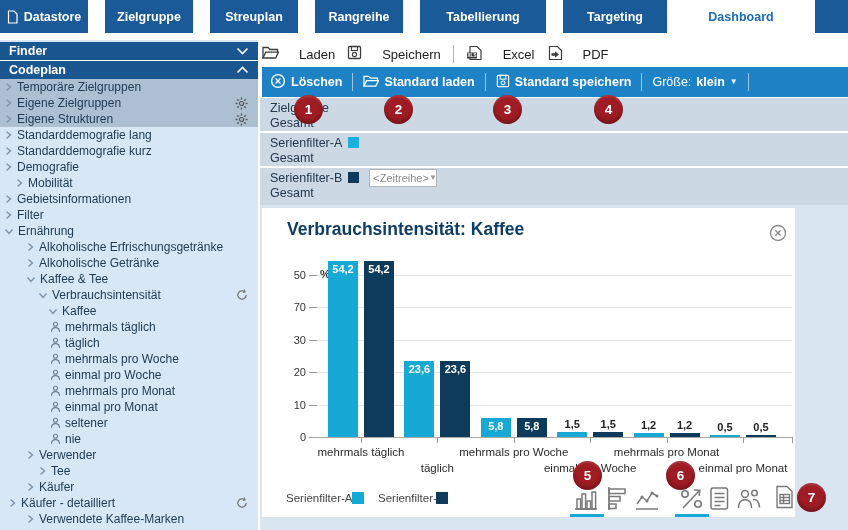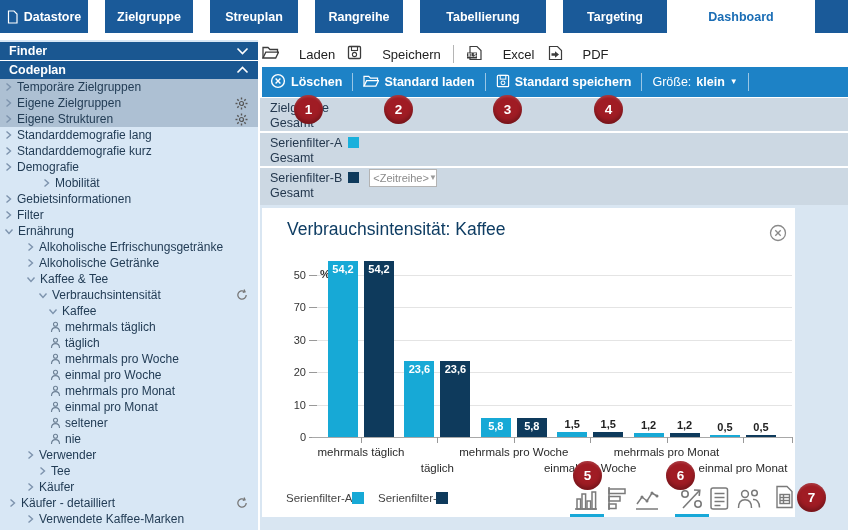--- a/index.html
+++ b/index.html
@@ -39,21 +39,21 @@
   .srow .l1 { display:flex; align-items:center; height:15px; font-size:12.5px; color:#24384e; }
   .srow .l2 { height:15px; font-size:12.5px; color:#24384e; display:flex; align-items:center; }
   .swatch { width:11px; height:11px; margin-left:6px; }
   .dropdown { margin-left:10px; width:68px; height:18px; background:#fff; border:1px solid #b3b3b3;
               display:flex; align-items:center; font-size:11px; color:#8a8a8a; padding:0 3px; cursor:pointer; }
   .dropdown .caret { margin-left:auto; color:#9a9a9a; }
 
   
   .canvas { position:absolute; left:260px; top:205px; width:588px; height:325px; background:#d9e6f2; }
   .panel { position:absolute; left:262px; top:208px; width:533px; height:309px; background:#fff; }
-  .chart-title { position:absolute; left:25px; top:11px; font-size:17.5px; font-weight:normal; color:#0f3d63; }
+  .chart-title { position:absolute; left:25px; top:11px; font-size:17.5px; font-weight:bold; color:#0f3d63; }
   .close-btn { position:absolute; left:507px; top:16px; cursor:pointer; display:flex; }
 
   .gridline { position:absolute; height:1px; background:#e4e4e4; }
   .axisline { position:absolute; height:1px; background:#a8a8a8; }
   .ytick-lbl { position:absolute; width:44px; text-align:right; font-size:11px; color:#333; }
   .ytick-dash { position:absolute; width:8px; height:1px; background:#999; }
   .pct { position:absolute; font-size:11.5px; font-weight:bold; color:#333; }
   .bar { position:absolute; }
   .val-lbl { position:absolute; width:30px; text-align:center; font-size:11px; font-weight:bold; }
   .xtick { position:absolute; width:1px; height:6px; background:#999; }
@@ -193,21 +193,21 @@
           <span class="lbl">Standarddemografie kurz</span>
         </div>
         <div class="tree-row" style="padding-left: 4px;">
           <span style="display: flex;">
             <svg width="9" height="10" viewBox="0 0 9 10">
               <polyline points="2.5,1.5 6.5,5 2.5,8.5" fill="none" stroke="#7d93ad" stroke-width="1.4"></polyline>
             </svg>
           </span>
           <span class="lbl">Demografie</span>
         </div>
-        <div class="tree-row" style="padding-left: 4px; margin-left: 38px;">
+        <div class="tree-row" style="padding-left: 15px;">
           <span style="display: flex;">
             <svg width="9" height="10" viewBox="0 0 9 10">
               <polyline points="2.5,1.5 6.5,5 2.5,8.5" fill="none" stroke="#7d93ad" stroke-width="1.4"></polyline>
             </svg>
           </span>
           <span class="lbl">Mobilität</span>
         </div>
         <div class="tree-row" style="padding-left: 4px;">
           <span style="display: flex;">
             <svg width="9" height="10" viewBox="0 0 9 10">

